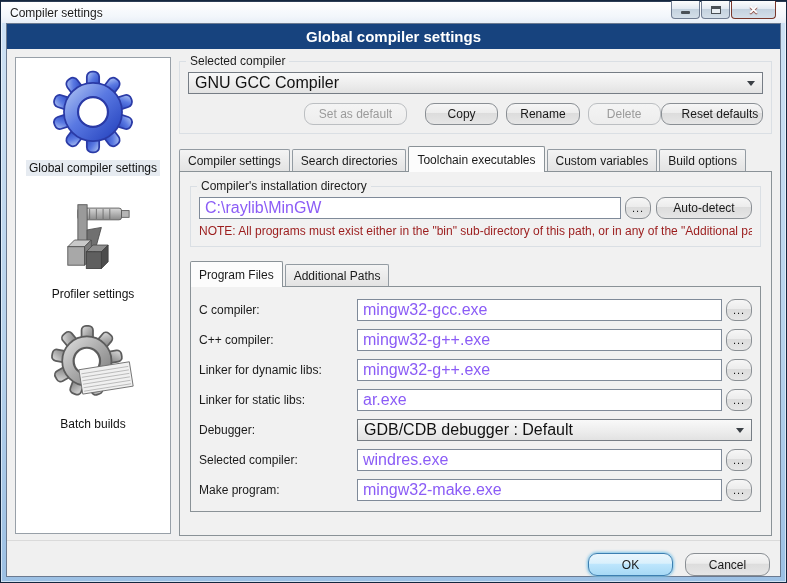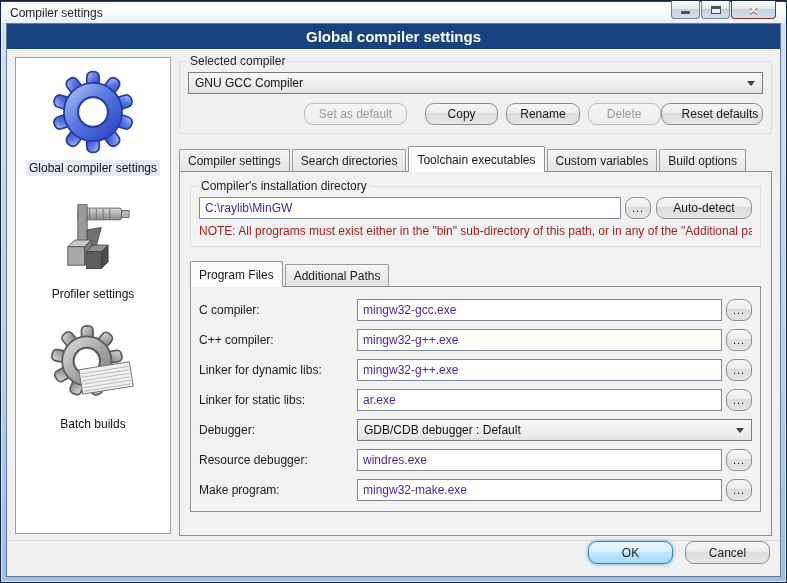--- a/index.html
+++ b/index.html
@@ -22,51 +22,51 @@
   
   .sidebar{position:absolute;left:8px;top:8px;bottom:6px;width:156px;background:#fff;border:1px solid #98a0a8;display:flex;flex-direction:column;align-items:center;padding-top:10px;}
   .side-item{display:flex;flex-direction:column;align-items:center;margin-bottom:22px;cursor:default;}
   .side-label{font-size:12px;color:#111;padding:1px 3px;margin-top:4px;white-space:nowrap;}
   .side-item.selected .side-label{background:#e6ebf1;}
   
   .main{position:absolute;left:172px;top:4px;right:8px;bottom:4px;display:flex;flex-direction:column;}
   .group{border:1px solid #dadfe4;position:relative;padding:10px 8px 8px;margin-top:8px;}
   .group-label{position:absolute;top:-8px;left:6px;background:#f0f0f0;padding:0 4px;font-size:12px;color:#1c1c1c;}
   
-  .combo{height:22px;border:1px solid #767d85;background:linear-gradient(#f9f9f9,#ececec 60%,#e2e2e2);display:flex;align-items:center;padding:0 6px;font-size:12px;color:#111;position:relative;cursor:default;text-align:right;}
+  .combo{height:22px;border:1px solid #767d85;background:linear-gradient(#f9f9f9,#ececec 60%,#e2e2e2);display:flex;align-items:center;padding:0 6px;font-size:16px;color:#111;position:relative;cursor:default;text-align:right;}
   .combo .chev{position:absolute;right:7px;top:8px;width:0;height:0;border-left:4px solid transparent;border-right:4px solid transparent;border-top:5px solid #3a3f45;}
   
   .btn{height:22px;border:1px solid #8a8f94;border-radius:9px;background:linear-gradient(#f6f6f6,#ececec 45%,#dcdcdc 46%,#e6e6e6);font-size:12px;color:#1a1a1a;display:flex;align-items:center;justify-content:center;cursor:default;}
   .btn.disabled{color:#9b9b9b;border-color:#bcbfc2;background:linear-gradient(#f4f4f4,#ededed);}
   .btnrow{display:flex;align-items:center;margin-top:9px;padding-left:116px;}
   .b-setdef{width:104px;}
   .b-copy{width:74px;margin-left:18px;}
   .b-rename{width:74px;margin-left:8px;}
   .b-delete{width:74px;margin-left:8px;}
   .b-reset{width:103px;margin-left:auto;padding-left:16px;}
   
   .tabs{display:flex;align-items:flex-end;margin-top:12px;position:relative;z-index:2;}
   .tab{height:22px;padding:0 8px;font-size:12px;color:#1a1a1a;border:1px solid #939ba2;border-bottom:none;background:linear-gradient(#f4f4f4,#e3e3e3);display:flex;align-items:center;margin-right:2px;border-radius:2px 2px 0 0;cursor:default;white-space:nowrap;}
   .tab.active{height:26px;background:#fcfcfc;margin-bottom:-1px;border-color:#8a9297;}
   .page{flex:1 1 auto;border:1px solid #8a9297;background:#f1f1f1;padding:10px 10px 6px;display:flex;flex-direction:column;position:relative;z-index:1;}
   
   .dirrow{display:flex;align-items:center;}
-  .ipt{height:22px;border:1px solid #7f8a99;background:#fff;font-size:12px;color:#4c1d95;padding:0 5px;flex:1 1 auto;}
+  .ipt{height:22px;border:1px solid #7f8a99;background:#fff;font-size:16px;color:#8b5cf6;padding:0 5px;flex:1 1 auto;}
   .b-ellipsis{width:26px;margin-left:4px;font-size:11px;letter-spacing:1px;}
   .b-autodetect{width:96px;margin-left:5px;}
   .note{font-size:12px;color:#9b1c1c;margin-top:5px;white-space:nowrap;overflow:hidden;}
   
   .subtabs{display:flex;align-items:flex-end;margin-top:14px;position:relative;z-index:2;}
   .fieldrows{border:1px solid #8a9297;background:#f1f1f1;padding:12px 8px 10px;display:flex;flex-direction:column;}
   .frow{display:flex;align-items:center;margin-bottom:8px;}
   .flabel{width:158px;font-size:12px;color:#1a1a1a;flex:0 0 auto;}
   .frow .ipt{height:22px;}
   .frow .combo{flex:1 1 auto;}
   
-  .footer{flex:0 0 36px;border-top:1px solid #dadada;display:flex;align-items:flex-start;justify-content:flex-end;padding-right:10px;}
+  .footer{flex:0 0 36px;border-top:1px solid #dadada;display:flex;align-items:flex-end;justify-content:flex-end;padding-right:10px;}
   .b-ok{width:85px;height:23px;border-color:#3c7fb1;background:linear-gradient(#eaf6fd,#d9f0fc 45%,#bee6fd 46%,#a7d9f5);box-shadow:0 0 3px 1px #7cc3e8;}
   .b-cancel{width:85px;height:23px;margin-left:12px;}
 </style>
 </head>
 <body>
 
 <div class="frame">
 
   <div class="titlebar">
     <span class="title-text">Compiler settings</span>
@@ -248,21 +248,21 @@
 
             <div class="frow">
               <span class="flabel">Debugger:</span>
               <div class="combo">
                 <span>GDB/CDB debugger : Default</span>
                 <span class="chev"></span>
               </div>
             </div>
 
             <div class="frow">
-              <span class="flabel">Resource debugger:</span>
+              <span class="flabel">Selected compiler:</span>
               <input class="ipt" value="windres.exe" style="">
               <div class="btn b-ellipsis">...</div>
             </div>
 
             <div class="frow" style="margin-bottom:0;">
               <span class="flabel">Make program:</span>
               <input class="ipt" value="mingw32-make.exe" style="">
               <div class="btn b-ellipsis">...</div>
             </div>
 

